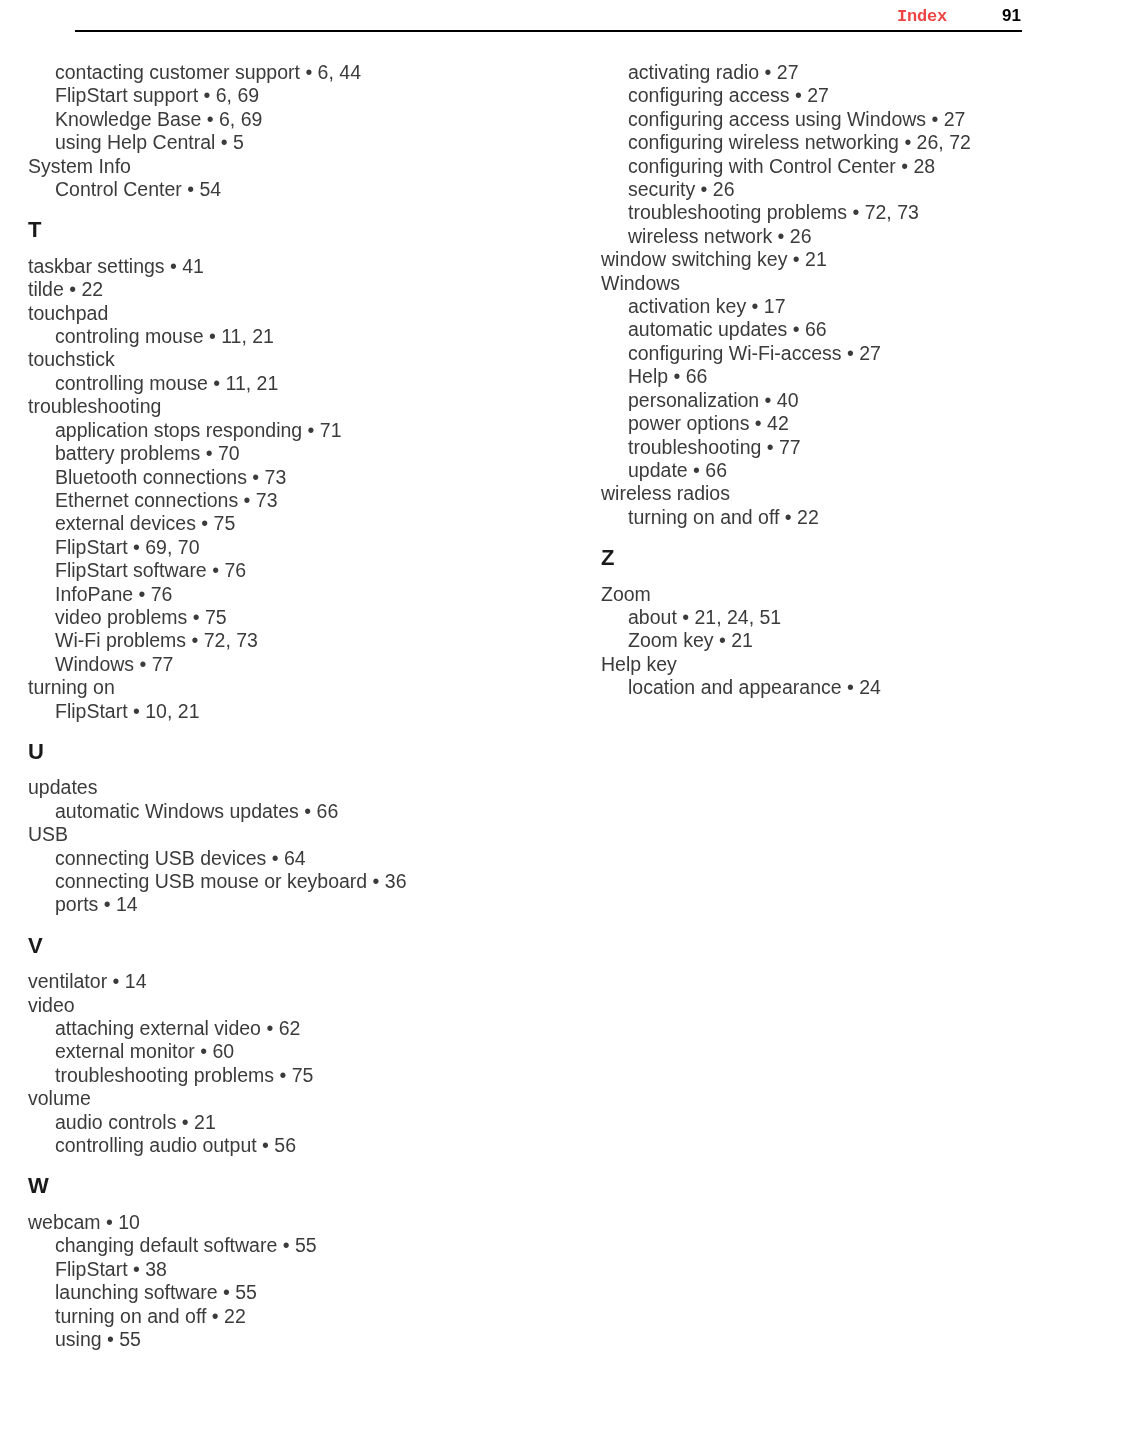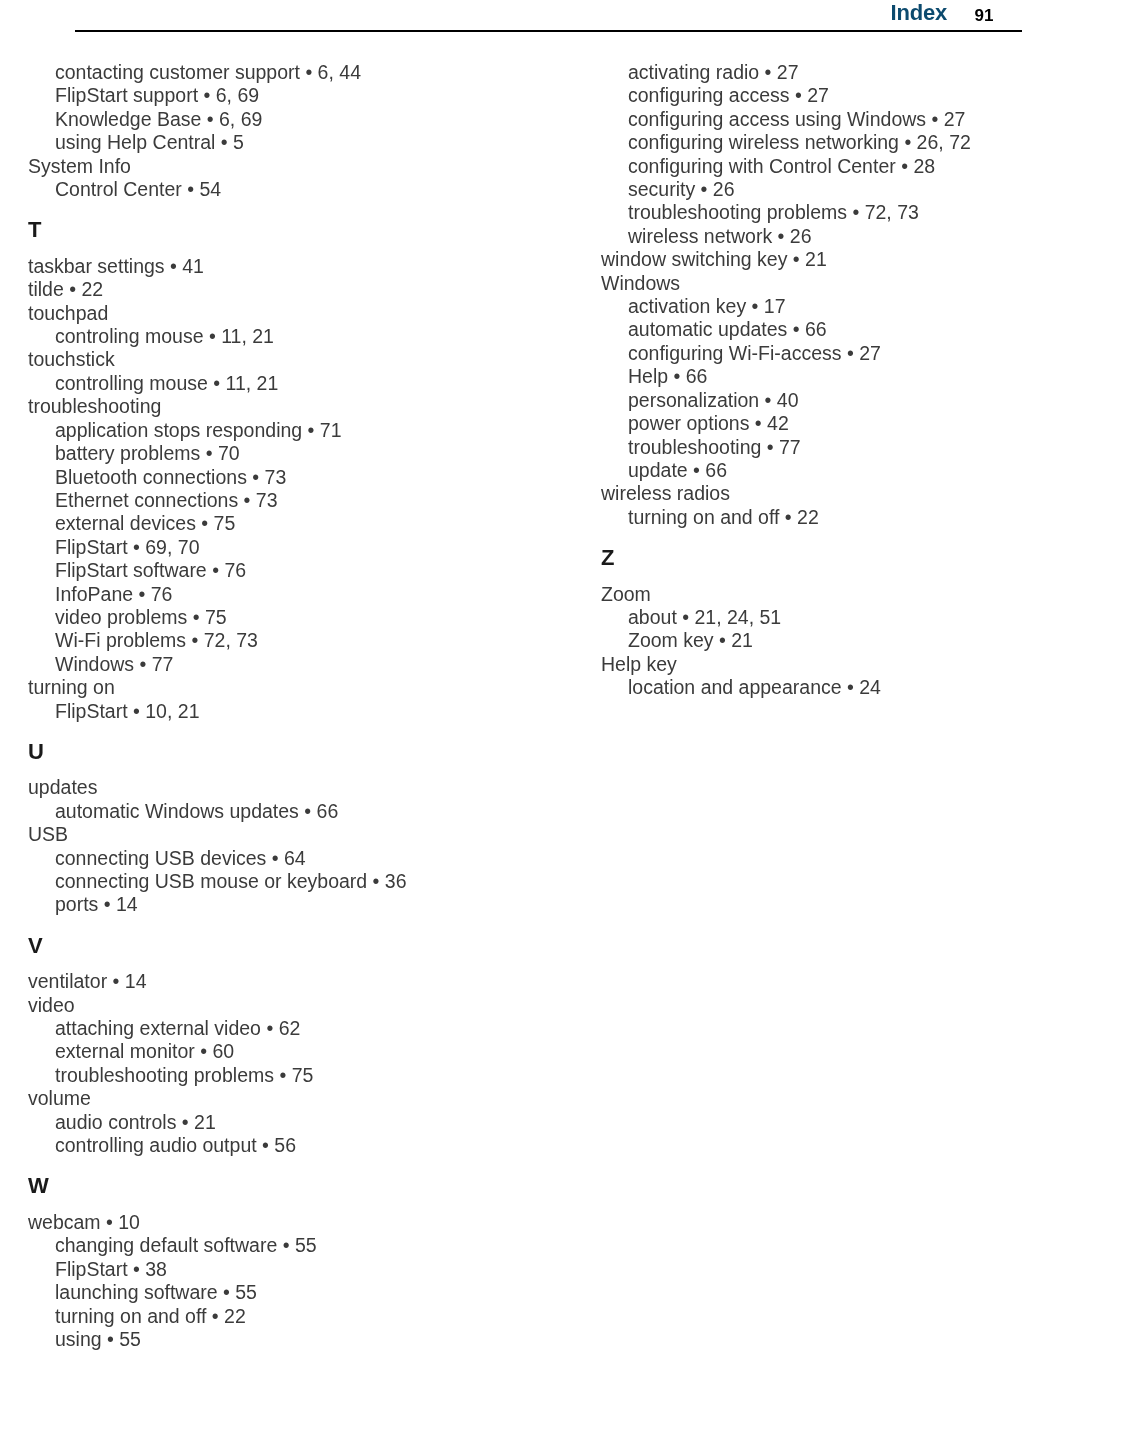--- a/index.html
+++ b/index.html
@@ -25,31 +25,32 @@
     height: 34px;
   }
   .header-row {
     display: flex;
     justify-content: flex-end;
     align-items: flex-end;
     height: 26px;
     padding-right: 1px;
   }
   .header-title {
-    font-size: 22px;
+    font-size: 17px;
     font-weight: bold;
-    color: #0c4a6e;
+    color: #ef4444;
     letter-spacing: -0.2px;
+    font-family: Liberation Mono, monospace;
   }
   .header-page-number {
     font-size: 17px;
     font-weight: bold;
     color: #000000;
     width: 74px;
-    text-align: center;
+    text-align: right;
   }
   .header-rule {
     height: 2px;
     background: #000000;
     width: 947px;
     margin-top: 4px;
   }
 
   
   .columns {

